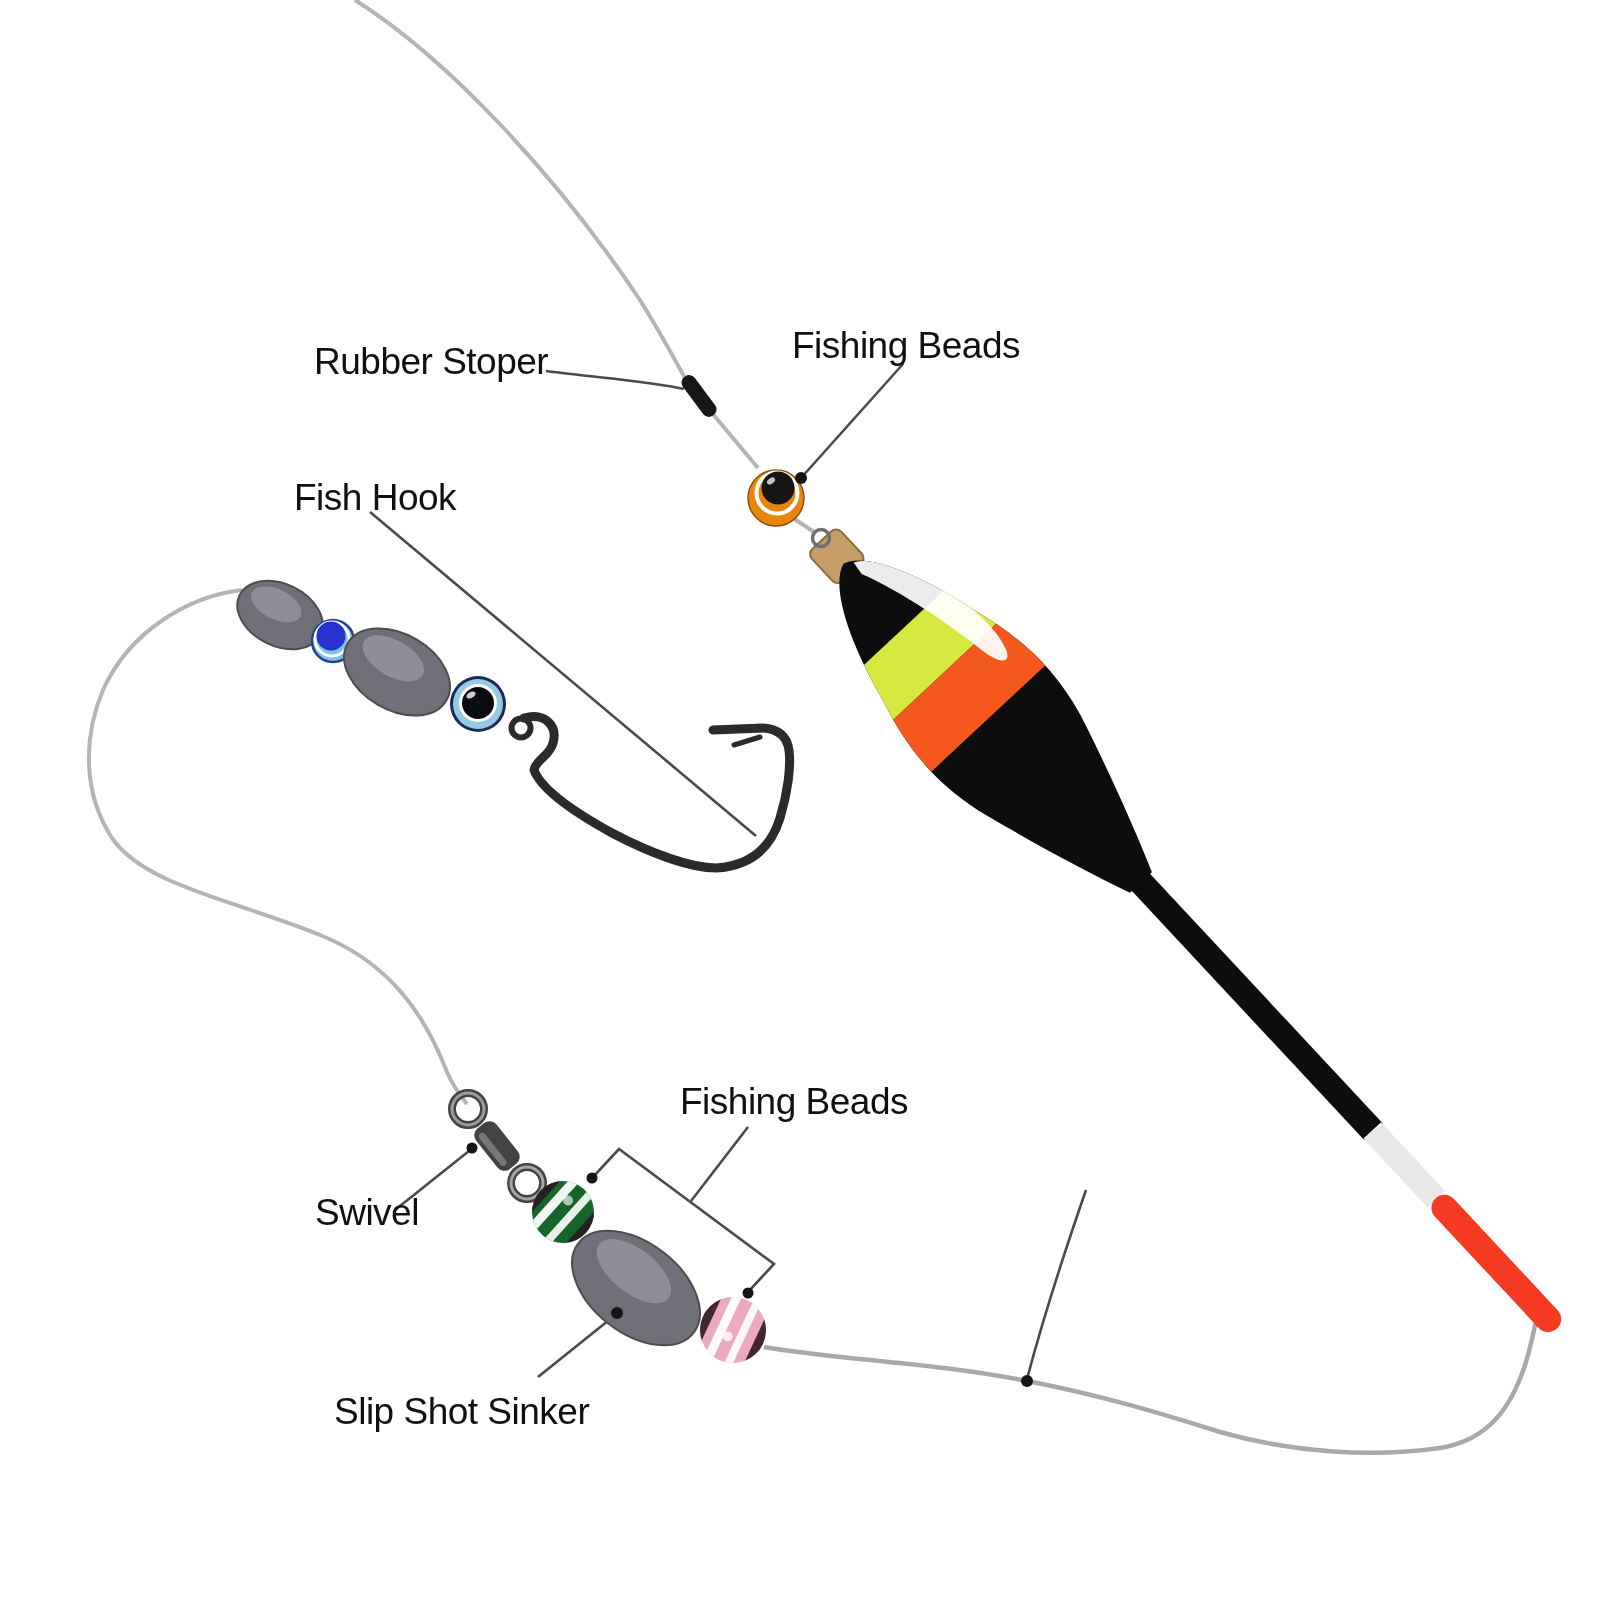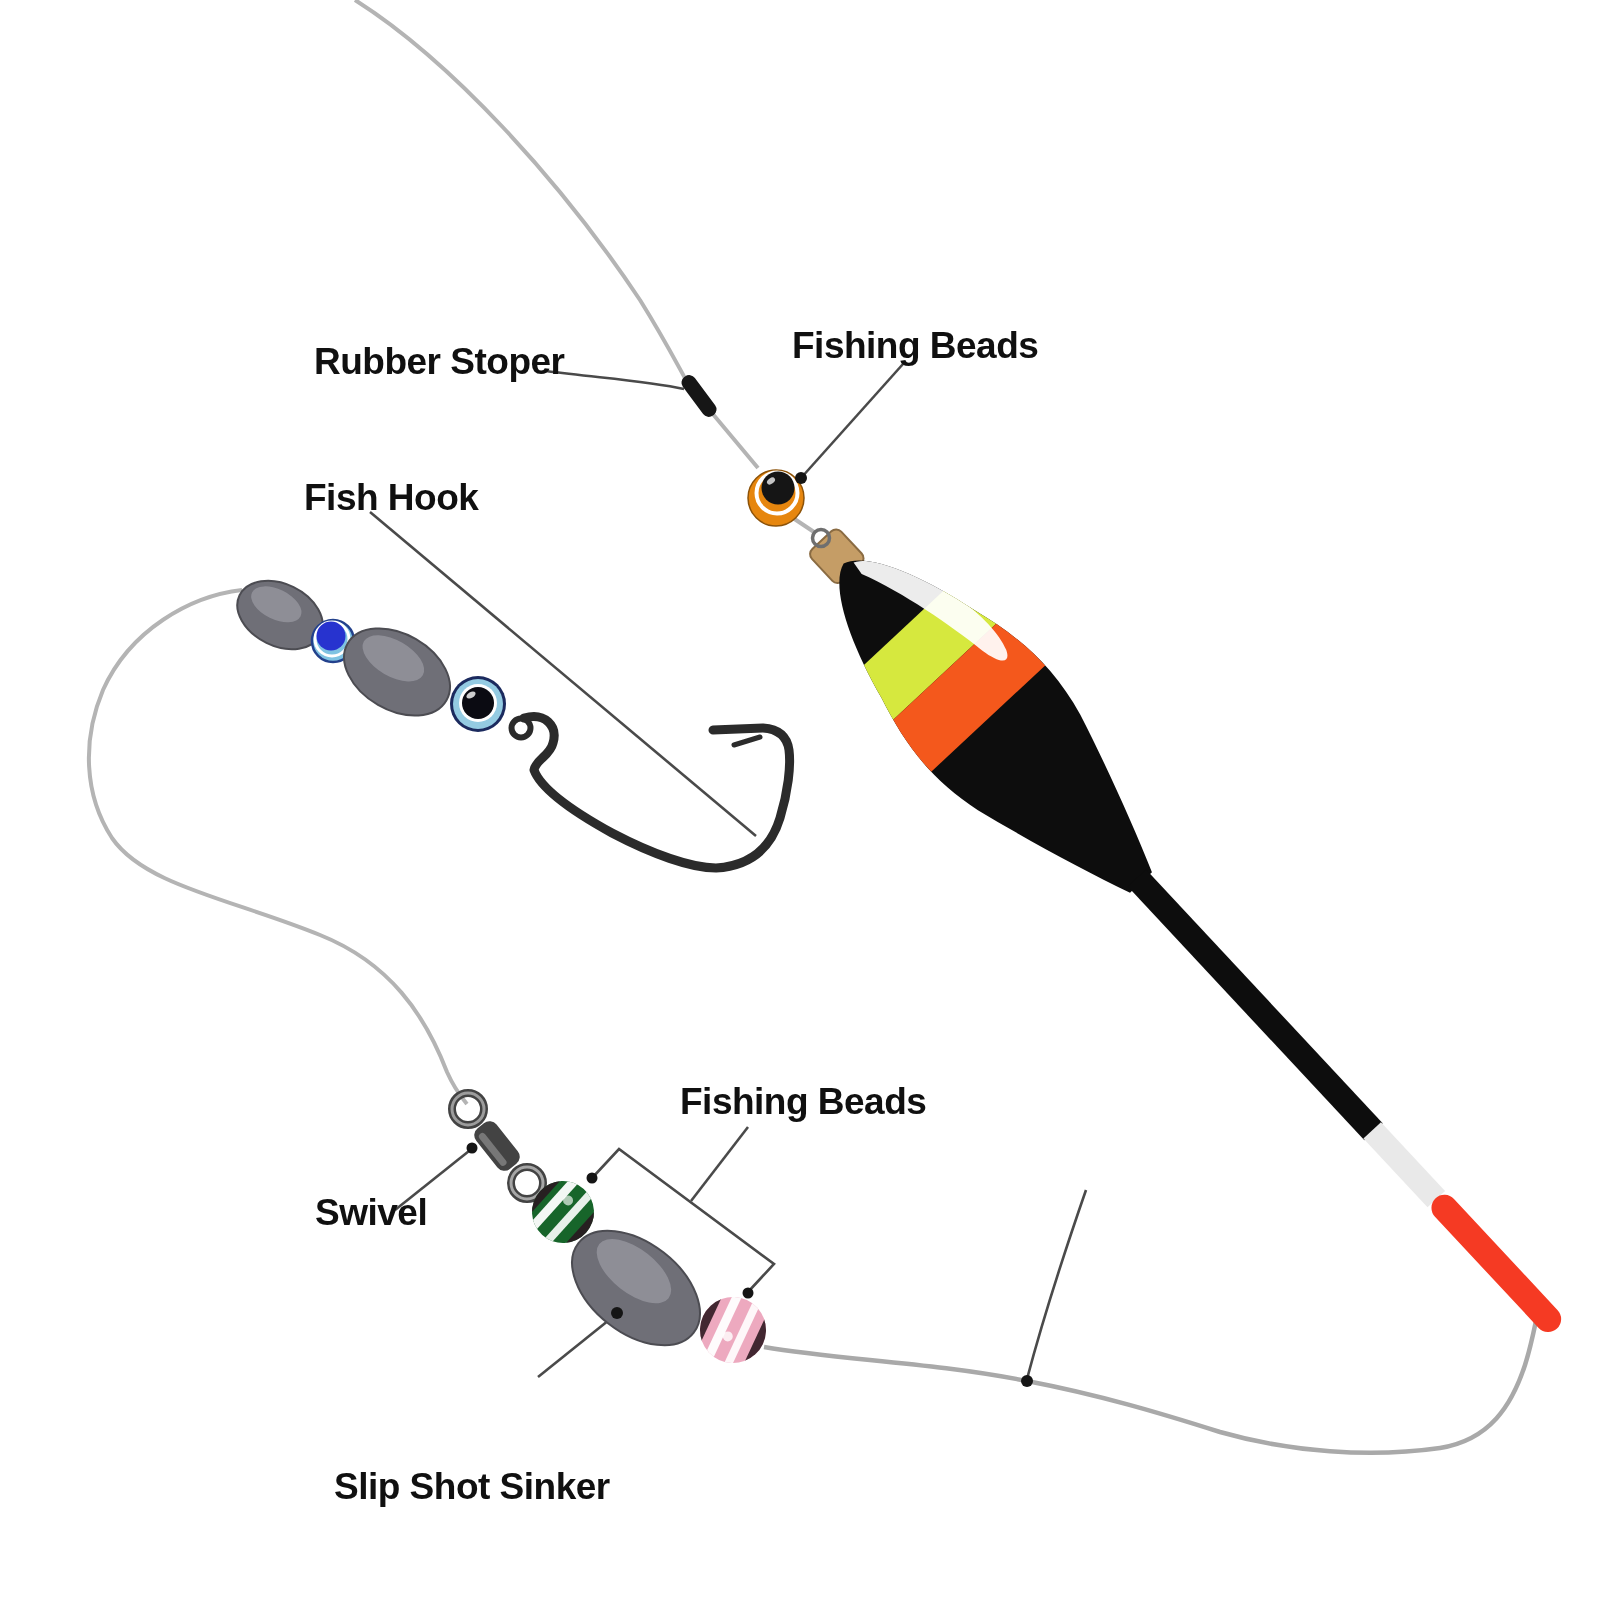--- a/index.html
+++ b/index.html
@@ -1,25 +1,25 @@
 <!DOCTYPE html>
 <html><head>
 <meta charset="utf-8">
 <style>
   html,body{margin:0;padding:0;background:#ffffff;}
   body{width:1601px;height:1601px;overflow:hidden;}
-  .canvas{position:relative;width:1339px;height:1601px;background:#ffffff;font-family:"Liberation Sans",sans-serif;font-weight:bold;}
+  .canvas{position:relative;width:1339px;height:1601px;background:#ffffff;font-family:"Liberation Sans",sans-serif;}
   .canvas svg{position:absolute;left:0;top:0;}
   .lbl{position:absolute;font-size:37px;line-height:1.05;letter-spacing:-0.5px;color:#101010;white-space:nowrap;}
   #lbl-rubber-stopper{left:314px;top:343px;}
   #lbl-fishing-beads-top{left:792px;top:327px;}
-  #lbl-fish-hook{left:294px;top:479px;margin-left:10px;}
+  #lbl-fish-hook{left:294px;top:479px;}
   #lbl-swivel{left:315px;top:1194px;}
   #lbl-fishing-beads-lower{left:680px;top:1083px;}
-  #lbl-slip-shot-sinker{left:334px;top:1468px;}
+  #lbl-slip-shot-sinker{left:334px;top:1393px;}
   #lbl-fishing-braid-line{left:933px;top:1149px;}
 </style>
 </head>
 <body>
 
 <div class="canvas">
 
 <svg width="1601" height="1601" viewBox="0 0 1601 1601">
   <defs>
     <clipPath id="floatClip">

